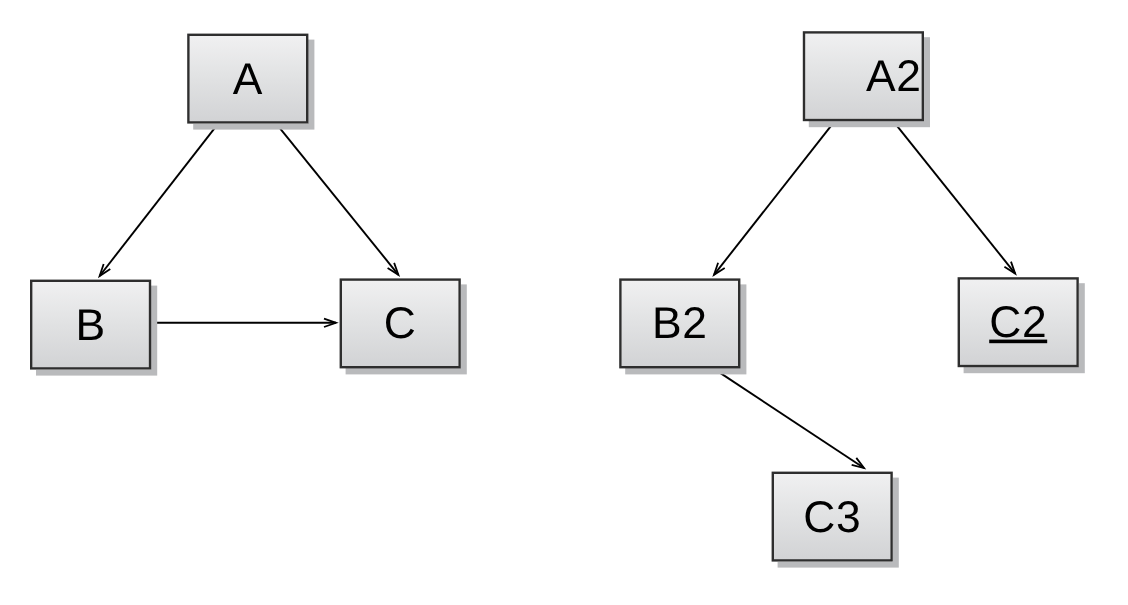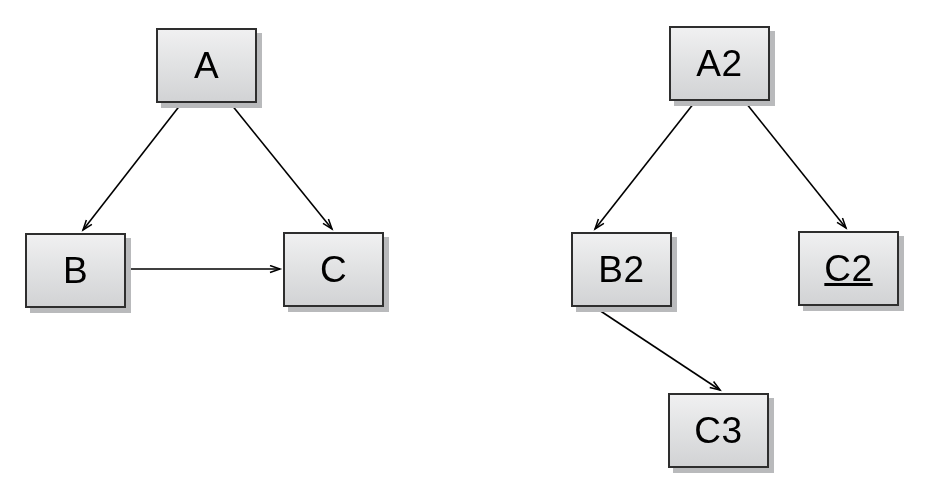--- a/index.html
+++ b/index.html
@@ -42,24 +42,24 @@
     font-size: 37px;
     line-height: 1;
     color: #000000;
     letter-spacing: 0.5px;
     user-select: none;
   }
   
   .node-a  { left: 156px; top: 28px;  }
   .node-b  { left: 25px;  top: 233px; }
   .node-c  { left: 283px; top: 232px; }
-  .node-a2 { left: 669px; top: 26px;  }
-  .node-b2 { left: 571px; top: 232px; }
+  .node-a2 { left: 669px; top: 26px; justify-content: flex-end;  }
+  .node-b2 { left: 516px; top: 232px; }
   .node-c2 { left: 798px; top: 231px; text-decoration: underline; }
-  .node-c3 { left: 668px; top: 393px; text-align: center; }
+  .node-c3 { left: 643px; top: 393px; text-align: center; }
 </style>
 </head>
 <body>
 
 <div class="canvas">
 
   <svg class="edge-layer" width="940" height="504" viewBox="0 0 940 504" xmlns="http://www.w3.org/2000/svg">
     <defs>
       <marker id="arrowhead" markerUnits="userSpaceOnUse" markerWidth="14" markerHeight="12" refX="11" refY="4.5" orient="auto">
         <path d="M1,1 L11,4.5 L1,8" fill="none" stroke="#000000" stroke-width="1.5"></path>

